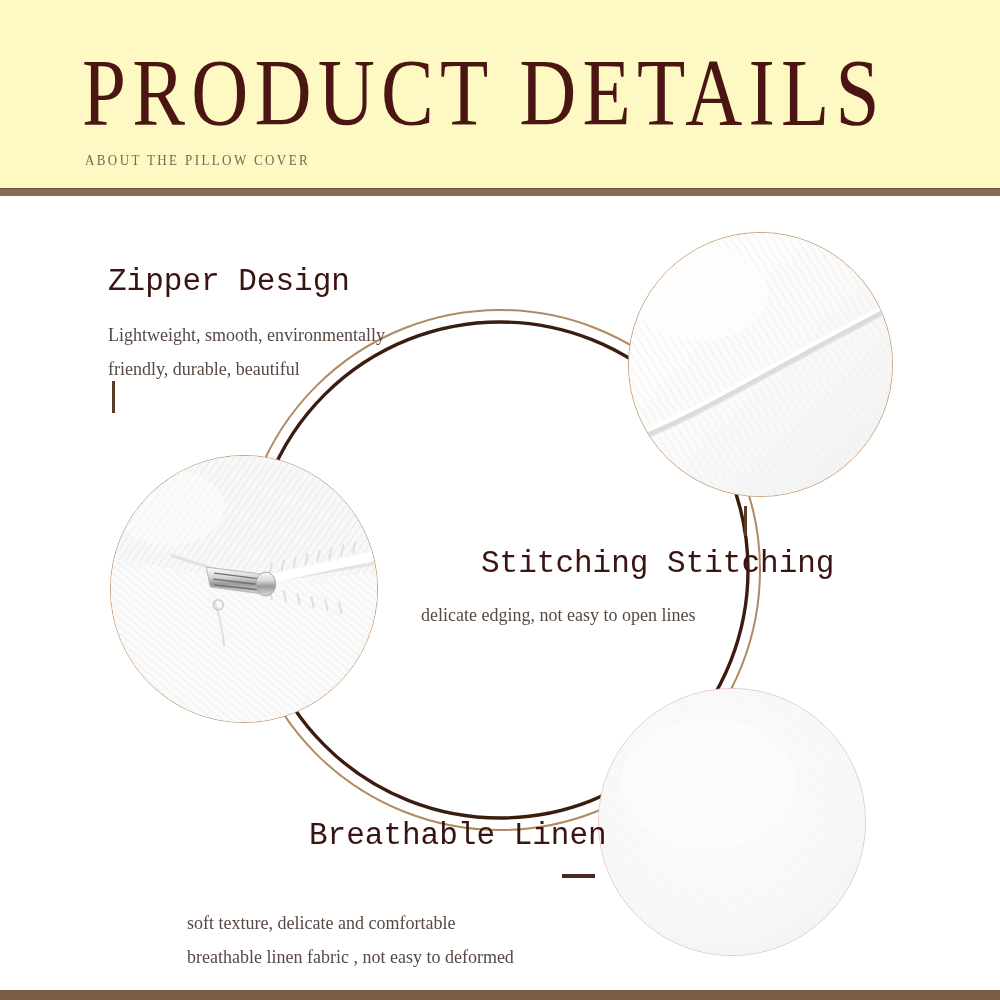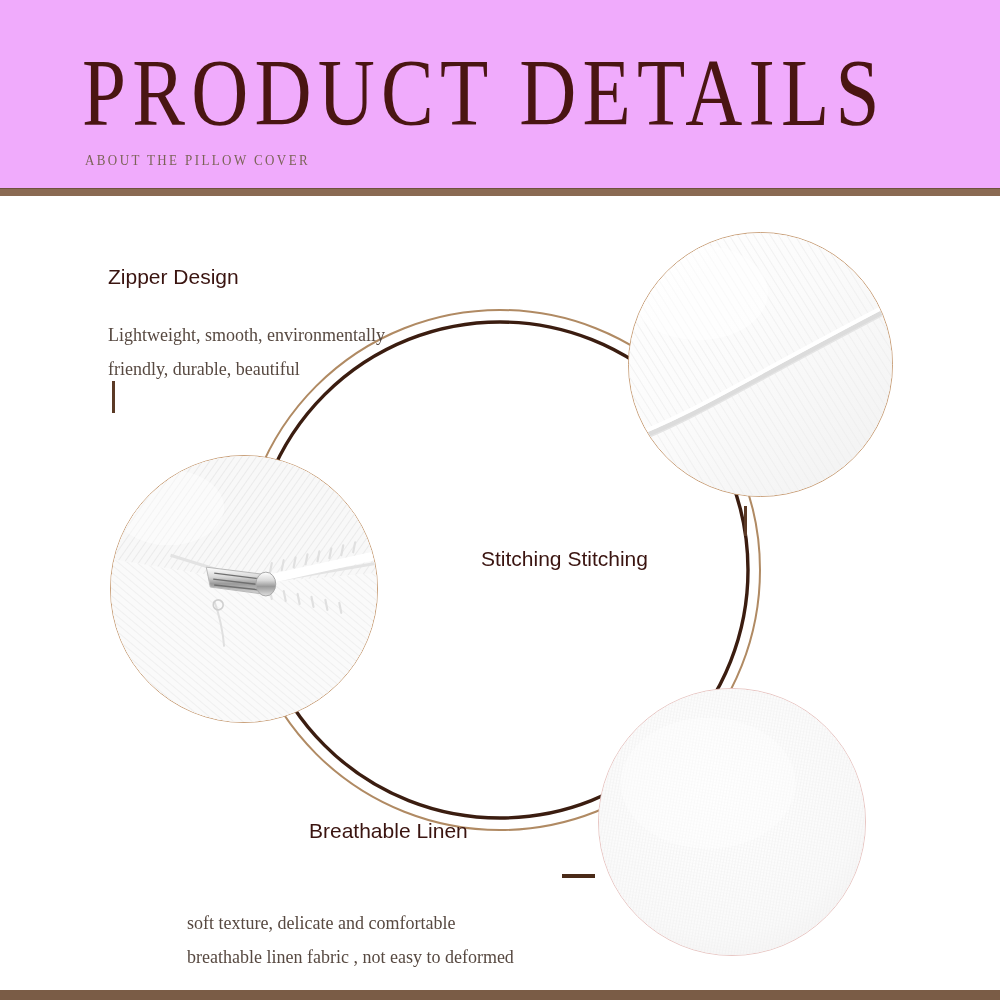--- a/index.html
+++ b/index.html
@@ -15,21 +15,21 @@
     background: #ffffff;
     font-family: "Liberation Serif", "DejaVu Serif", serif;
   }
 
   
   #header {
     position: absolute;
     left: 0; top: 0;
     width: 1000px;
     height: 188px;
-    background: #f0abfc;
+    background: #fef9c3;
   }
   #header-title {
     position: absolute;
     left: 82px;
     top: 44px;
     font-size: 76px;
     line-height: 1;
     color: #4a1512;
     letter-spacing: 6px;
     font-family: "Liberation Serif", "DejaVu Serif", serif;
@@ -107,24 +107,24 @@
     height: 268px;
     border: 1px solid #e8c6c3;
     background: #fafafa;
   }
   .photo-svg { display: block; width: 100%; height: 100%; }
 
   
   .feature-title {
     position: absolute;
     color: #3a1410;
-    font-size: 21px;
+    font-size: 31px;
     line-height: 1;
     white-space: nowrap;
-    font-family: Liberation Sans, sans-serif;
+    font-family: Liberation Mono, monospace;
   }
   .feature-desc {
     position: absolute;
     color: #574941;
     font-size: 18px;
     line-height: 34px;
     font-family: "Liberation Serif", "DejaVu Serif", serif;
     white-space: pre-line;
   }
 
@@ -263,20 +263,21 @@
       <ellipse cx="110" cy="95" rx="88" ry="66" fill="#ffffff" opacity="0.4"></ellipse>
     </svg>
   </div>
 
   <div id="zipper-title" class="feature-title">Zipper Design</div>
   <div id="zipper-desc" class="feature-desc">Lightweight, smooth, environmentally
 friendly, durable, beautiful</div>
   <div id="tick-zipper" class="tick-v"></div>
 
   <div id="stitching-title" class="feature-title">Stitching Stitching</div>
+  <div id="stitching-desc" class="feature-desc">delicate edging, not easy to open lines</div>
   <div id="tick-stitching" class="tick-v"></div>
 
   <div id="linen-title" class="feature-title">Breathable Linen</div>
   <div id="dash-linen"></div>
   <div id="linen-desc" class="feature-desc">soft texture, delicate and comfortable
 breathable linen fabric , not easy to deformed</div>
 
   <div id="footer-rule"></div>
 
 </div>

